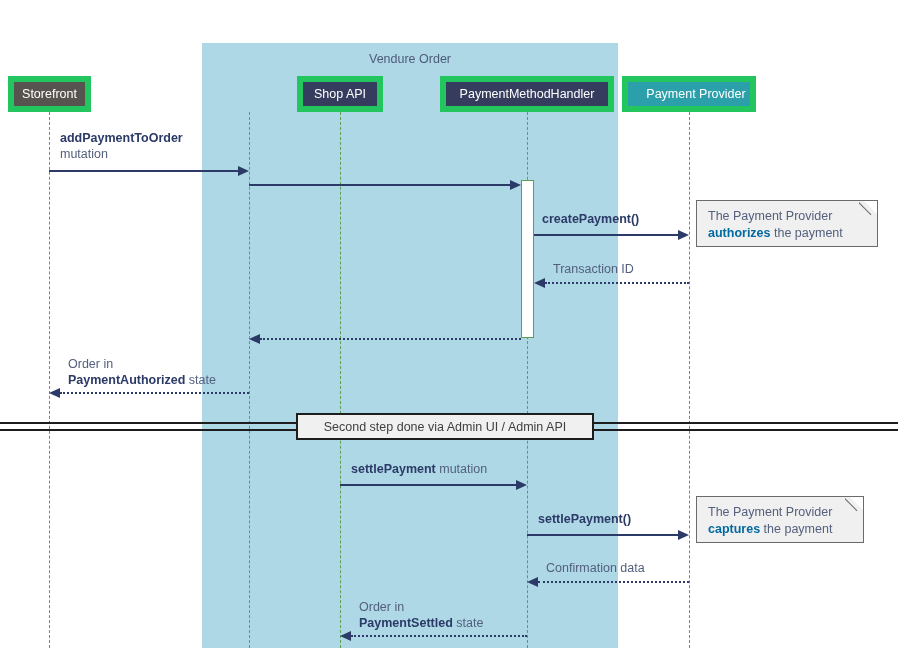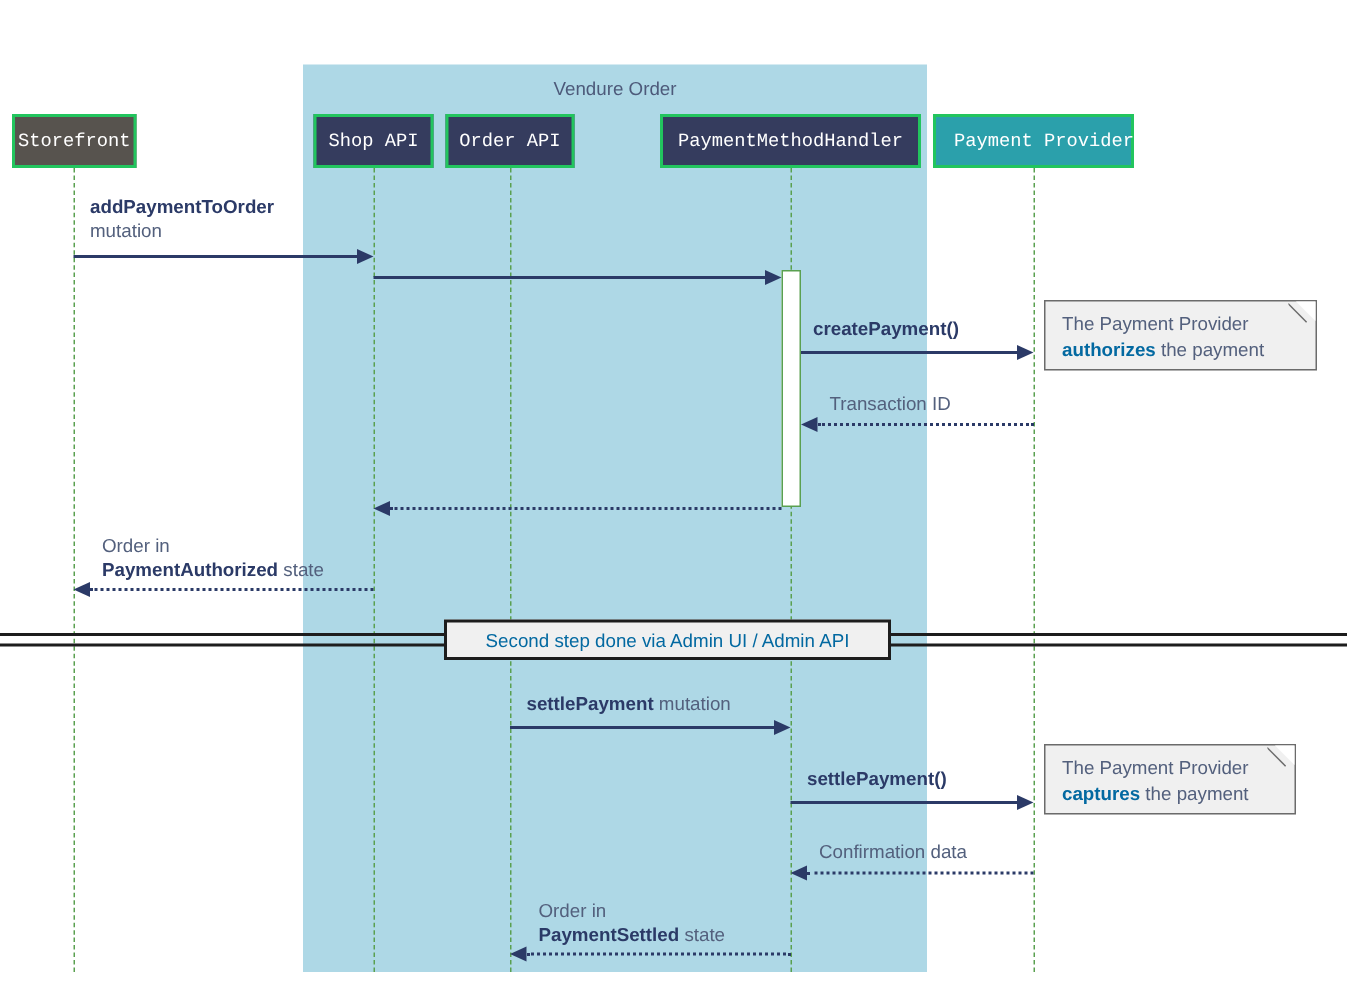--- a/index.html
+++ b/index.html
@@ -52,23 +52,22 @@
 
   
   .participant {
     position: absolute;
     box-sizing: border-box;
     display: flex;
     align-items: center;
     justify-content: center;
     color: #ffffff;
     font-size: 12.5px;
-    border: 2px solid #22c55e;
-    white-space: nowrap;
-    font-family: Liberation Mono, monospace;
+    border: 6px solid #22c55e;
+    white-space: nowrap;
   }
 
   
   .activation {
     position: absolute;
     background: #ffffff;
     border: 1px solid #5aa050;
     box-sizing: border-box;
   }
 
@@ -163,42 +162,41 @@
   }
   .divider-box {
     position: absolute;
     box-sizing: border-box;
     background: #f0f0f0;
     border: 2px solid #1d1d1d;
     display: flex;
     align-items: center;
     justify-content: center;
     font-size: 12.5px;
-    color: #0369a1;
+    color: #404040;
     white-space: nowrap;
   }
 </style>
 </head>
 <body>
 
 <div id="canvas">
 
 
   <div class="group-box" style="left:202px; top:43px; width:416px; height:605px;"></div>
   <div class="group-label" style="left:202px; top:52px; width:416px;">Vendure Order</div>
 
   <div class="lifeline" style="left:49px; top:112px; height:536px;"></div>
   <div class="lifeline" style="left:249px; top:112px; height:536px;"></div>
   <div class="lifeline" style="left:340px; top:112px; height:536px;"></div>
   <div class="lifeline" style="left:527px; top:112px; height:536px;"></div>
   <div class="lifeline" style="left:689px; top:112px; height:536px;"></div>
 
   <div class="participant" style="left:8px; top:76px; width:83px; height:36px; background:#57534e;">Storefront</div>
-  <div class="participant" style="left:209px; top:76px; width:80px; height:36px; background:#353c5e;">Shop API</div>
-  <div class="participant" style="left:297px; top:76px; width:86px; height:36px; background:#353c5e;">Order API</div>
+  <div class="participant" style="left:297px; top:76px; width:86px; height:36px; background:#353c5e;">Shop API</div>
   <div class="participant" style="left:440px; top:76px; width:174px; height:36px; background:#353c5e;">PaymentMethodHandler</div>
   <div class="participant" style="left:622px; top:76px; width:134px; height:36px; background:#2ba0ab;padding-left:14px;">Payment Provider</div>
 
   <div class="activation" style="left:521px; top:180px; width:13px; height:158px;"></div>
 
   <div class="msg-label" style="left:60px; top:130px;">
     <span><b>addPaymentToOrder</b></span><br>
     <span>mutation</span>
   </div>
   <div class="arrow-line" style="left:49px; top:170px; width:190px;"></div>

